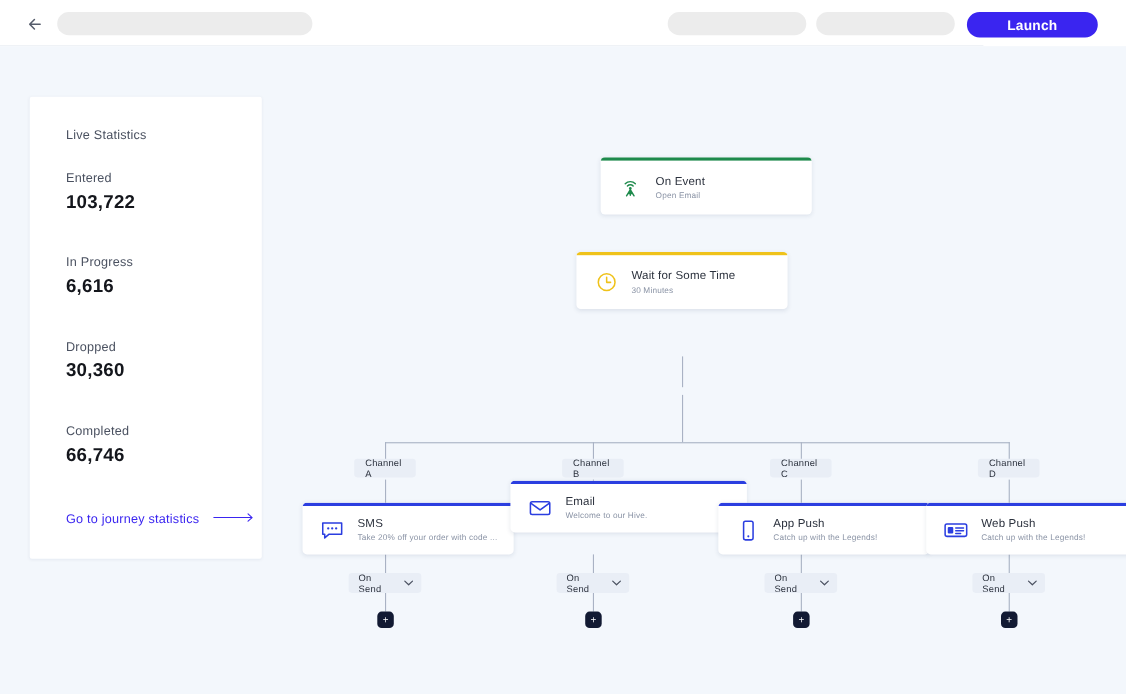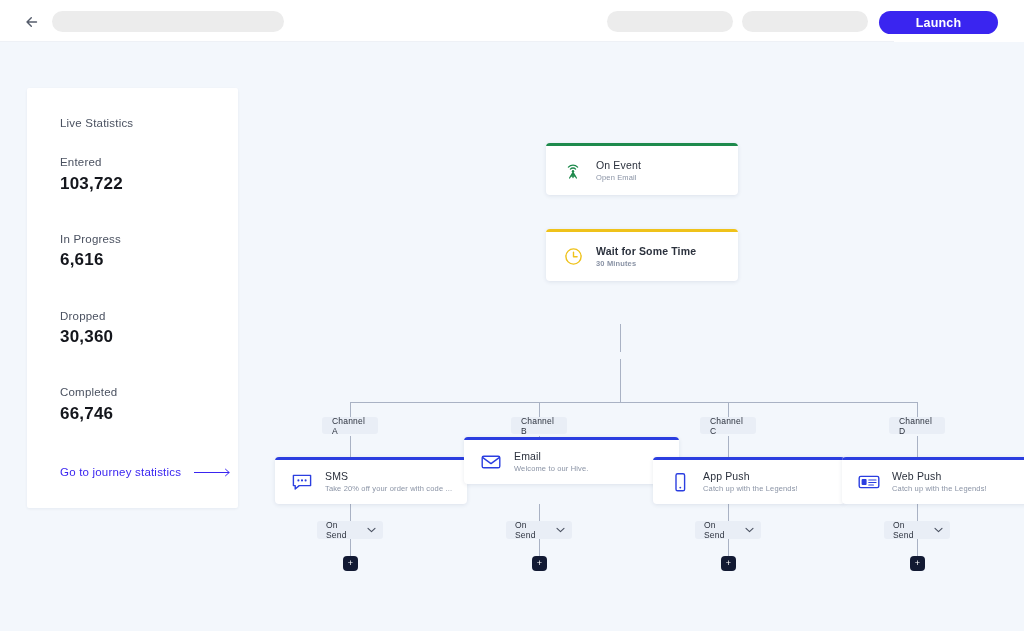--- a/index.html
+++ b/index.html
@@ -297,21 +297,21 @@
           <path d="M10 11.4v5.2M10 11.4 6.6 17M10 11.4 13.4 17M7.7 15h4.6" stroke="#1e8a4c" stroke-width="1.3" stroke-linecap="round"></path>
         </svg>
       </div>
       <div class="node-text">
         <div class="node-title">On Event</div>
         <div class="node-sub">Open Email</div>
       </div>
     </div>
   </div>
 
-  <div class="node" style="left:546px; top:187px; width:148px; height:52px;font-weight:bold;">
+  <div class="node" style="left:524px; top:187px; width:148px; height:52px;">
     <div class="node-accent" style="background:#efc21a;"></div>
     <div class="node-body">
       <div class="node-icon">
         <svg width="21" height="21" viewBox="0 0 21 21" fill="none">
           <circle cx="10.5" cy="10.5" r="7.6" stroke="#efc21a" stroke-width="1.4"></circle>
           <path d="M10.5 6.1v4.6h3.6" stroke="#efc21a" stroke-width="1.4" stroke-linecap="round" stroke-linejoin="round"></path>
         </svg>
       </div>
       <div class="node-text">
         <div class="node-title">Wait for Some Time</div>

